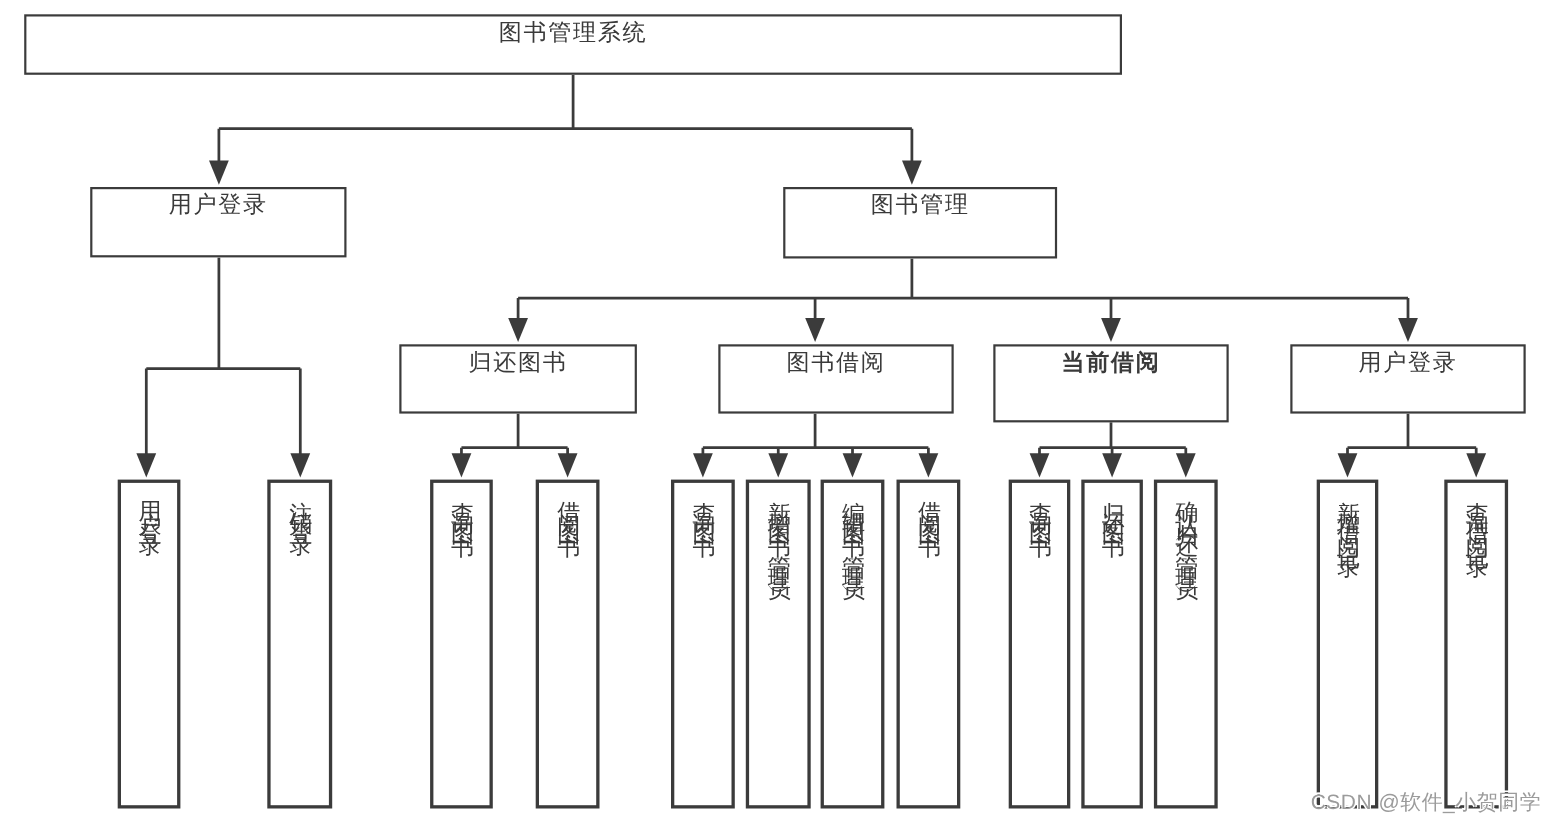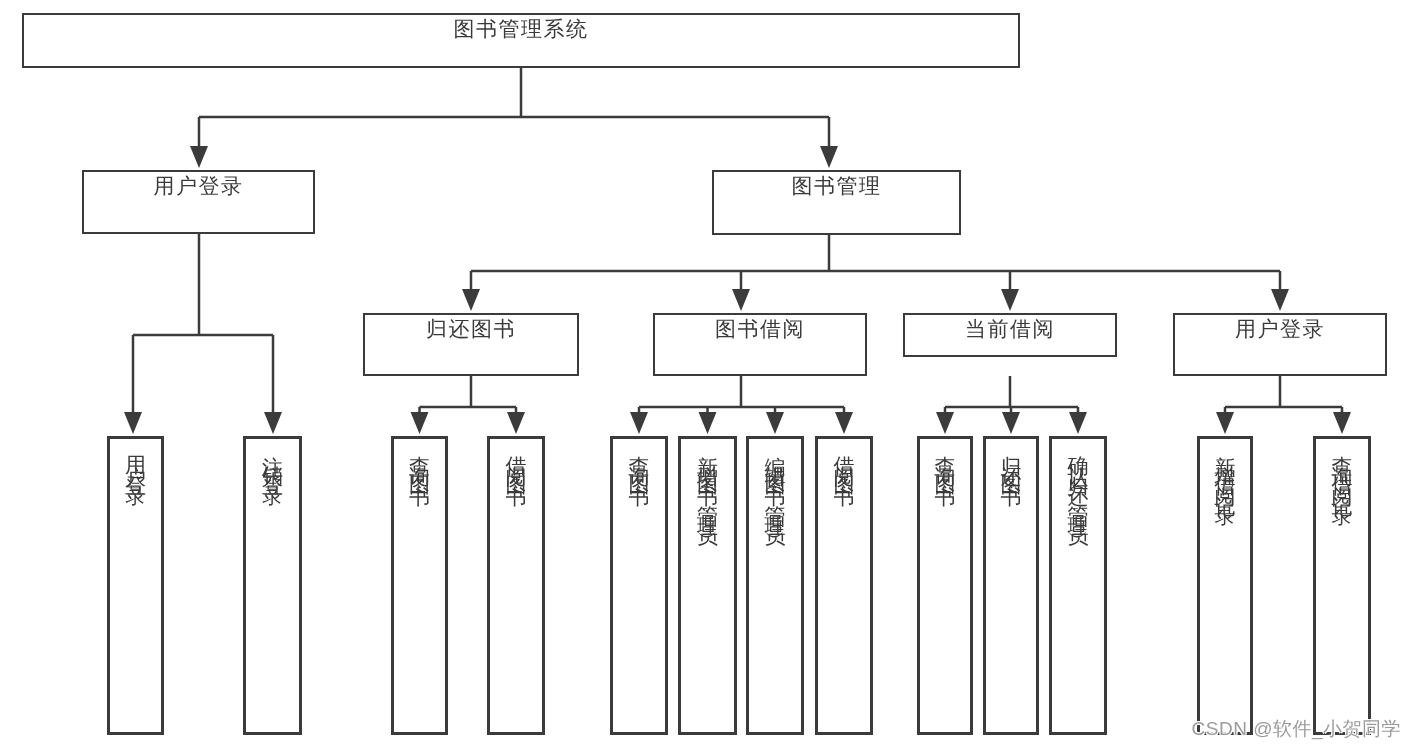--- a/index.html
+++ b/index.html
@@ -44,21 +44,21 @@
     line-height: 1.05;
     font-size: 21px;
     white-space: nowrap;
   }
   
   .n-root { left: 22px;   top: 13px;  width: 998px; height: 55px; }
   .n-l2-0 { left: 82px;   top: 170px; width: 233px; height: 64px; }
   .n-l2-1 { left: 712px;  top: 170px; width: 249px; height: 65px; }
   .n-l3-0 { left: 363px;  top: 313px; width: 216px; height: 63px; }
   .n-l3-1 { left: 634px;  top: 313px; width: 214px; height: 63px; margin-left: 19px; }
-  .n-l3-2 { left: 903px;  top: 313px; width: 214px; height: 44px; }
+  .n-l3-2 { left: 903px;  top: 313px; width: 214px; height: 71px; font-weight: bold; }
   .n-l3-3 { left: 1173px; top: 313px; width: 214px; height: 63px; }
   .n-lf-0  { left: 107px;  top: 436px; width: 57px; height: 299px; }
   .n-lf-1  { left: 243px;  top: 436px; width: 59px; height: 299px; }
   .n-lf-2  { left: 391px;  top: 436px; width: 57px; height: 299px; }
   .n-lf-3  { left: 487px;  top: 436px; width: 58px; height: 299px; }
   .n-lf-4  { left: 610px;  top: 436px; width: 58px; height: 299px; }
   .n-lf-5  { left: 678px;  top: 436px; width: 59px; height: 299px; }
   .n-lf-6  { left: 746px;  top: 436px; width: 58px; height: 299px; }
   .n-lf-7  { left: 815px;  top: 436px; width: 58px; height: 299px; }
   .n-lf-8  { left: 917px;  top: 436px; width: 56px; height: 299px; }

